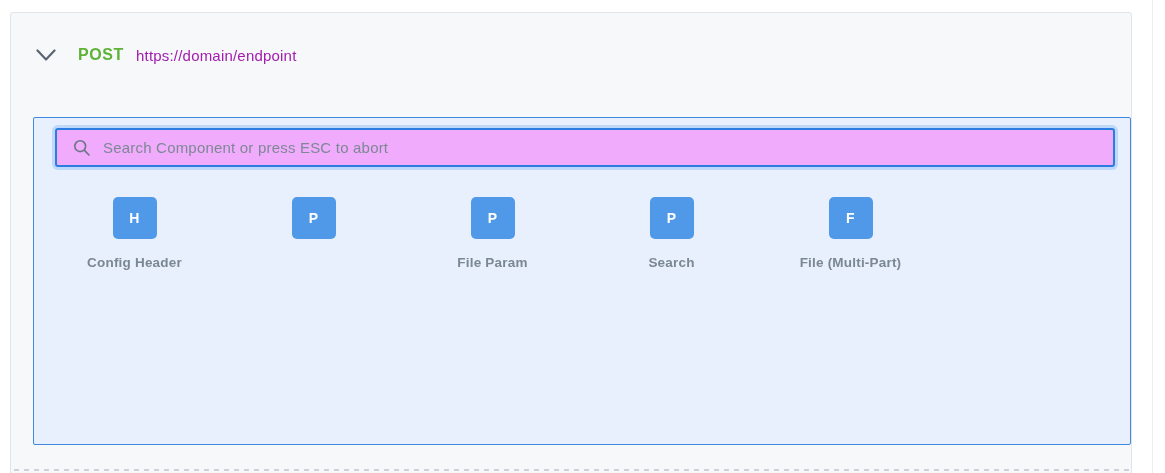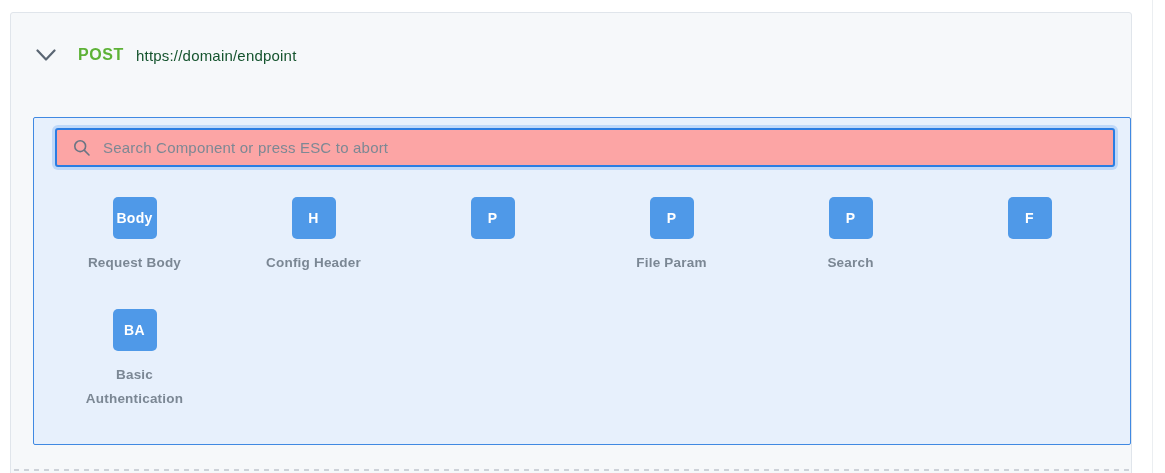--- a/index.html
+++ b/index.html
@@ -30,35 +30,35 @@
     display: flex; align-items: center;
   }
   .chevron { display: inline-flex; align-items: center; cursor: pointer; }
   .method {
     margin-left: 22px;
     color: var(--method-green);
     font-size: 16px; font-weight: 700; letter-spacing: 0.6px;
   }
   .url {
     margin-left: 12px;
-    color: #14532d; font-size: 15px; letter-spacing: 0.2px;
+    color: #a21caf; font-size: 15px; letter-spacing: 0.2px;
   }
 
   
   .panel {
     position: absolute; left: 22px; top: 104px;
     width: 1098px; height: 328px;
     background: #e7f0fc;
     border: 1px solid var(--panel-border);
     border-radius: 2px;
   }
   .searchbox {
     position: absolute; left: 21px; top: 10px;
     width: 1060px; height: 39px;
-    background: #fca5a5;
+    background: #f0abfc;
     border: 2px solid var(--search-border);
     border-radius: 3px;
     box-shadow: 0 0 0 3px rgba(130, 180, 245, 0.40);
     display: flex; align-items: center;
     padding: 0 14px 0 16px;
   }
   .search-icon { display: inline-flex; align-items: center; margin-right: 12px; flex: none; }
   .searchbox input {
     flex: 1; border: none; outline: none; background: transparent;
     font-family: "Liberation Sans", sans-serif;
@@ -125,26 +125,20 @@
         <span class="search-icon">
           <svg width="18" height="18" viewBox="0 0 18 18">
             <circle cx="7.2" cy="7.2" r="5.4" fill="none" stroke="#6a7584" stroke-width="1.6"></circle>
             <line x1="11.4" y1="11.4" x2="16" y2="16" stroke="#6a7584" stroke-width="1.6" stroke-linecap="round"></line>
           </svg>
         </span>
         <input type="text" placeholder="Search Component or press ESC to abort" style="">
       </div>
 
       <div class="grid" id="component-grid">
-  <div class="cell">
-    <div class="badge">
-      <span class="badge-text">Body</span>
-    </div>
-    <div class="label">Request Body</div>
-  </div>
 
   <div class="cell">
     <div class="badge">
       <span class="badge-text">H</span>
     </div>
     <div class="label">Config Header</div>
   </div>
 
   <div class="cell">
     <div class="badge">
@@ -163,28 +157,23 @@
     <div class="badge">
       <span class="badge-text">P</span>
     </div>
     <div class="label">Search</div>
   </div>
 
   <div class="cell">
     <div class="badge">
       <span class="badge-text">F</span>
     </div>
+    <div class="label">File (Multi-Part)</div>
   </div>
 
-  <div class="cell">
-    <div class="badge">
-      <span class="badge-text">BA</span>
-    </div>
-    <div class="label">Basic Authentication</div>
-  </div>
 </div>
 
     </div>
 
     <div class="dashed"></div>
 
   </div>
 
   <div class="vline"></div>
 

